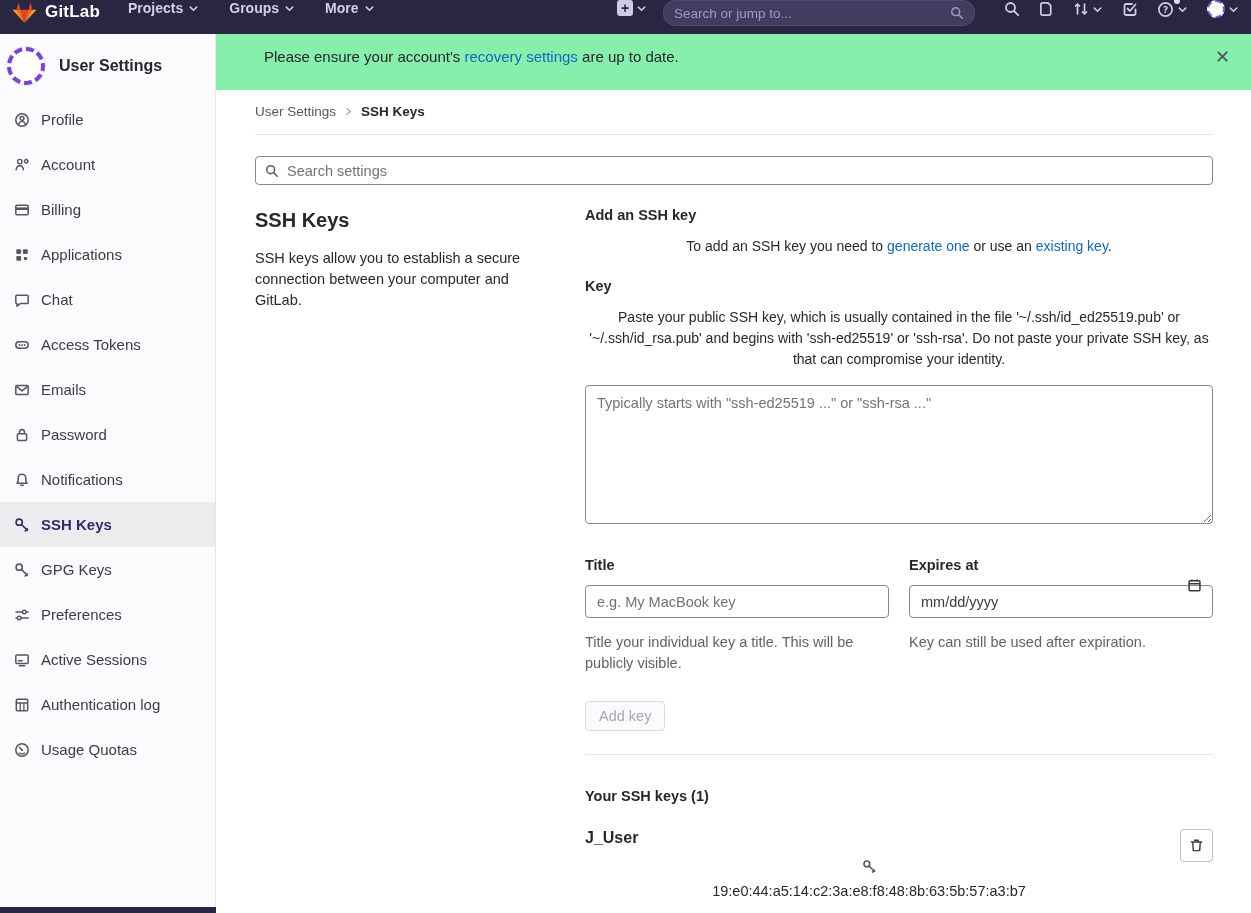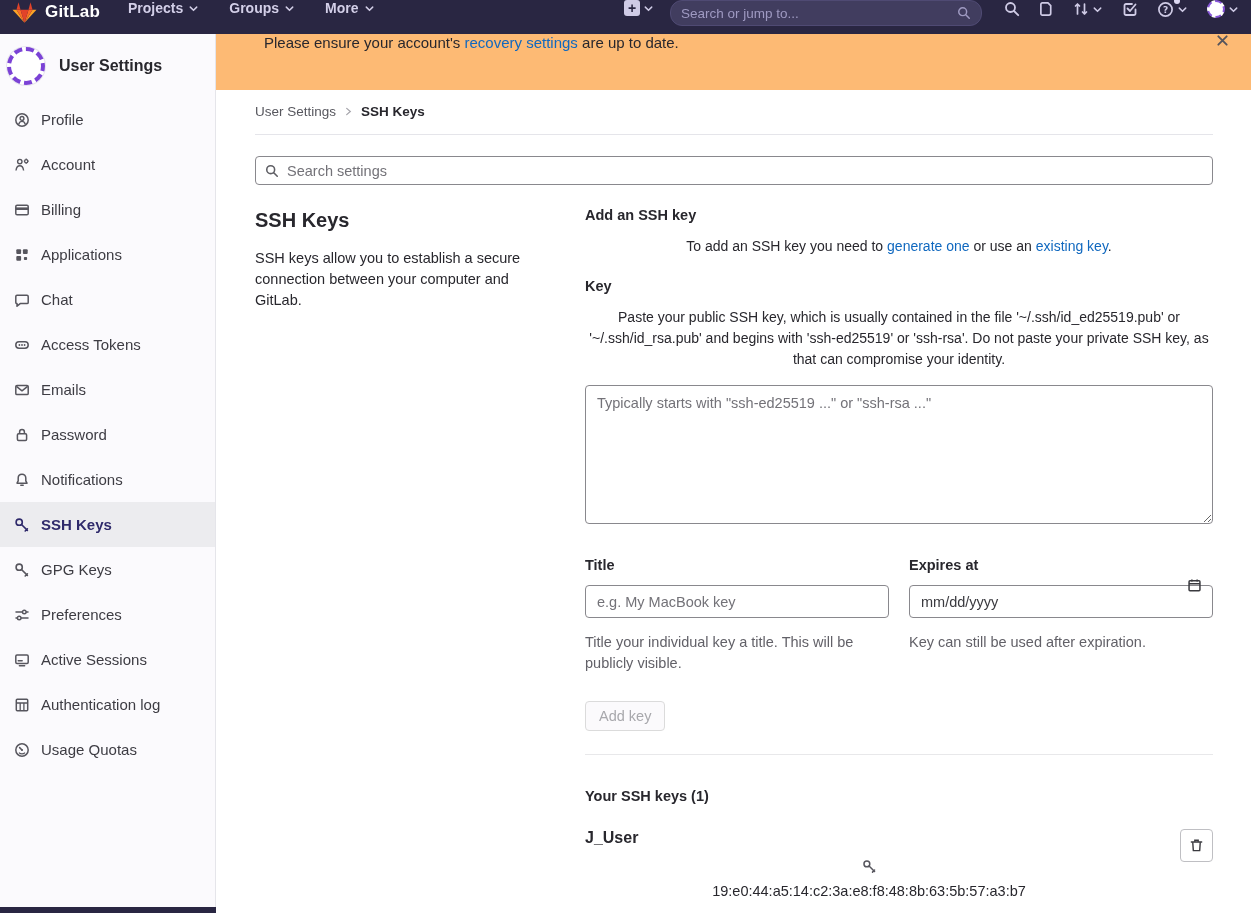--- a/index.html
+++ b/index.html
@@ -13,21 +13,21 @@
   .nav-brand .brand-text { color:#fff; font-size:17px; font-weight:700; letter-spacing:.2px; }
   .nav-menu { display:flex; align-items:center; gap:30px; }
   .nav-menu-item { display:flex; align-items:center; gap:5px; color:#d3cfe8;
     font-size:14px; font-weight:600; cursor:pointer; }
   .nav-spacer { flex:1; }
   .nav-plus { display:flex; align-items:center; gap:5px; margin-right:16px; cursor:pointer; }
   .plus-box { width:16px; height:16px; border-radius:3px; background:#cfcbe6;
     display:flex; align-items:center; justify-content:center; color:#292642;
     font-size:14px; font-weight:700; line-height:1; }
   .nav-search { width:312px; height:26px; background:#413d5f; border:1px solid #4f4a73;
-    border-radius:12px; display:flex; align-items:center; padding:0 10px; margin-right:22px; }
+    border-radius:12px; display:flex; align-items:center; padding:0 10px; margin-right:29px; }
   .nav-search input { flex:1; background:transparent; border:none; outline:none;
     color:#c9c5e2; font-size:13.5px; font-family:inherit; }
   .nav-search input::placeholder { color:#9f9ac2; }
   .nav-icons { display:flex; align-items:center; gap:19px; }
   .nav-icon { color:#cfcbe6; display:flex; align-items:center; gap:3px; cursor:pointer; position:relative; }
   .help-dot { position:absolute; top:-3px; right:8px; width:6px; height:6px;
     border-radius:50%; background:#dcd8f2; }
   .avatar-sm { width:18px; height:18px; border-radius:50%; background:#fff;
     border:2px dashed #8655d8; }
 
@@ -43,21 +43,21 @@
   .side-item { height:45px; display:flex; align-items:center; gap:11px;
     padding-left:14px; font-size:15px; color:#3d3c43; cursor:pointer; }
   .side-item .side-ic { color:#57565e; display:flex; }
   .side-item.active { background:#ececef; color:#2f2a6b; font-weight:700; }
   .side-item.active .side-ic { color:#2f2a6b; }
   .sidebar-bottom-strip { position:absolute; left:0; bottom:0; width:216px; height:6px;
     background:#292642; }
 
   
   .main { position:absolute; left:216px; top:34px; width:1035px; height:879px; background:#fff; }
-  .banner { height:56px; background:#fdba74; display:flex; align-items:flex-start;
+  .banner { height:56px; background:#86efac; display:flex; align-items:center;
     padding:0 22px 12px 48px; font-size:15px; color:#28272d; }
   .banner a { color:#1068bf; text-decoration:none; }
   .banner .banner-close { margin-left:auto; color:#55545c; cursor:pointer; display:flex; }
 
   .content { padding:0 38px 0 39px; }
   .breadcrumb { display:flex; align-items:center; gap:8px; padding:14px 0 15px;
     font-size:13.5px; color:#57575e; border-bottom:1px solid #e5e5ea; }
   .breadcrumb .crumb-link { color:#57575e; cursor:pointer; }
   .breadcrumb .crumb-sep { color:#a5a4ab; display:flex; }
   .breadcrumb .crumb-current { color:#28272d; font-weight:600; }

